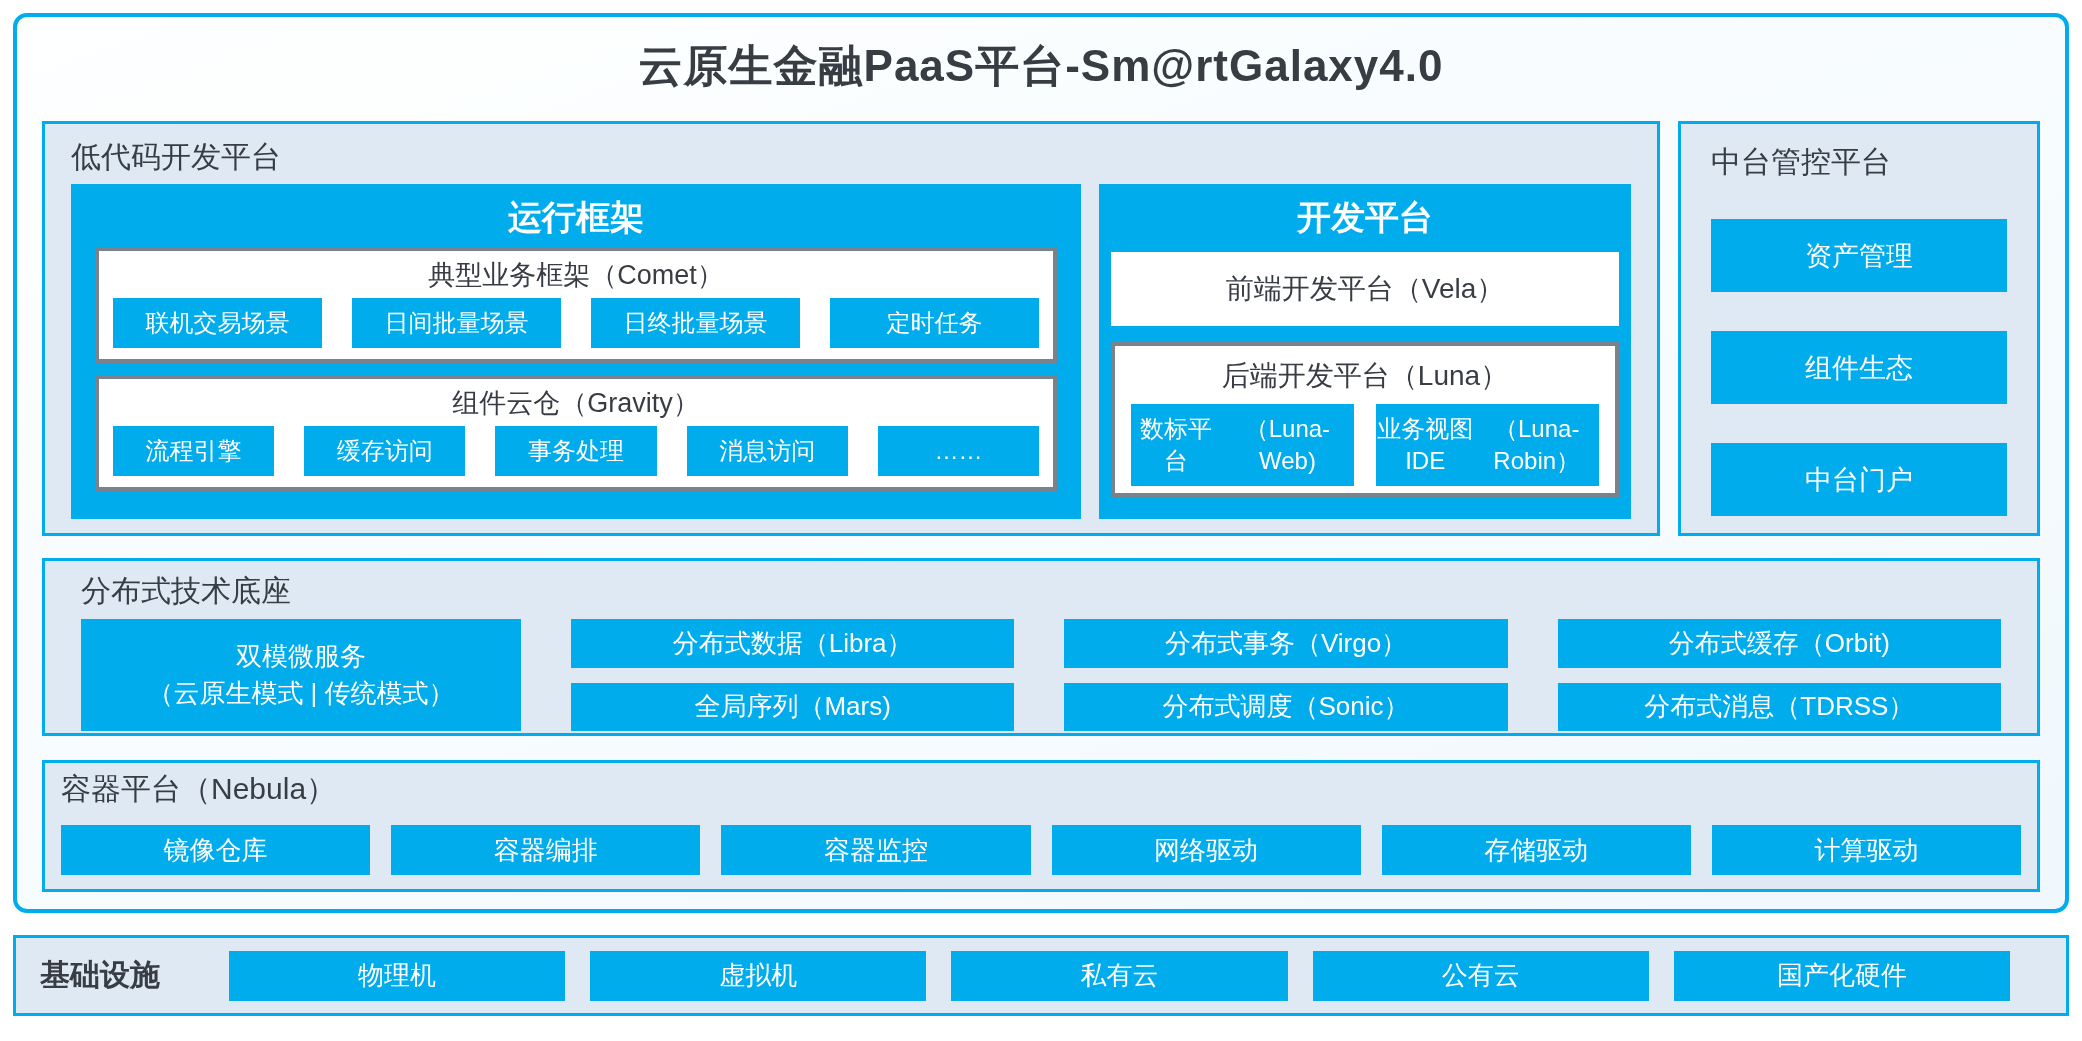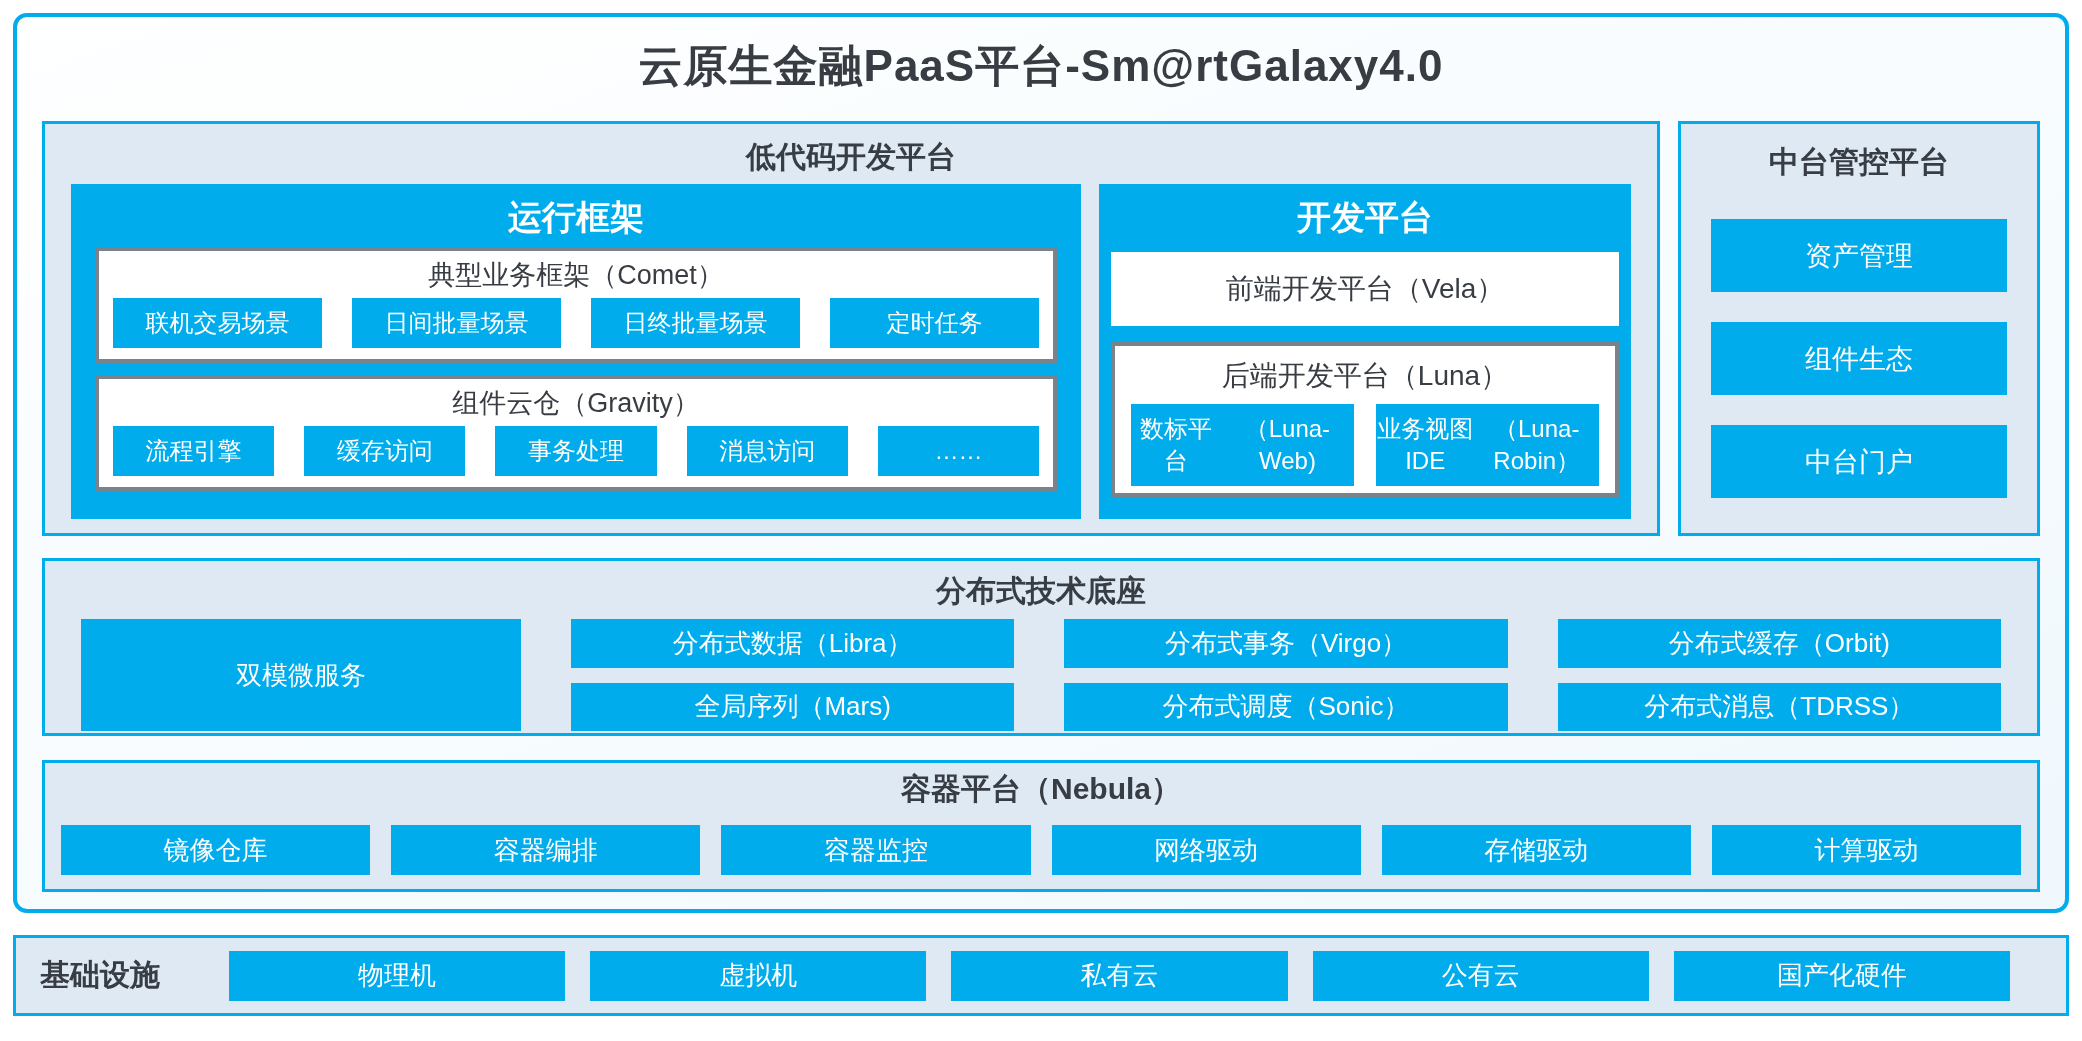--- a/index.html
+++ b/index.html
@@ -22,21 +22,21 @@
     text-align: center; font-size: 44px; font-weight: bold;
     color: var(--dark-text, #383D44); height: 70px; line-height: 70px;
     letter-spacing: 1px;
   }
 
   .panel {
     background: var(--panel-bg, #DEE9F4);
     border: 3px solid var(--accent, #00ACEC);
   }
   .sec-title {
-    text-align: center; font-size: 30px; font-weight: bold;
+    text-align: left; font-size: 30px; font-weight: normal;
     color: var(--dark-text, #383D44); height: 54px; line-height: 54px;
   }
 
   .row-a { display: flex; gap: 18px; height: 415px; margin-top: 20px; }
 
   
   .lowcode { flex: 1; padding: 6px 26px 0 26px; }
   .lowcode-body { display: flex; gap: 18px; height: 335px; }
 
   .blue-panel { background: var(--accent, #00ACEC); }
@@ -65,21 +65,21 @@
     font-size: 28px; color: var(--dark-text, #383D44);
   }
   .luna { height: 155px; padding: 10px 16px 0 16px; }
   .luna .wb-title { font-size: 28px; height: 40px; line-height: 40px; }
   .luna-row { gap: 22px; margin-top: 8px; }
   .luna-btn { height: 82px; flex-direction: row; line-height: 1.32; font-size: 24px; }
 
   
   .midend { width: 362px; padding: 14px 30px 0 30px; display: flex; flex-direction: column; }
   .midend .sec-title { height: 48px; line-height: 48px; margin-bottom: 33px; }
-  .mid-btn { flex: none; height: 73px; margin-bottom: 30px; font-size: 27px; }
+  .mid-btn { flex: none; height: 73px; margin-bottom: 39px; font-size: 27px; }
 
   
   .distributed { margin-top: 22px; height: 178px; padding: 4px 36px 0 36px; }
   .distributed .sec-title { height: 52px; line-height: 52px; }
   .dist-body { display: flex; gap: 50px; height: 112px; margin-top: 2px; }
   .dual { width: 440px; flex: none; flex-direction: column; font-size: 26px; line-height: 1.42; height: 112px; }
   .dist-col { flex: 1; display: flex; flex-direction: column; gap: 15px; }
   .dist-cell { font-size: 26px; height: auto; }
 
   
@@ -167,20 +167,21 @@
         <div class="blue-btn mid-btn">组件生态</div>
         <div class="blue-btn mid-btn">中台门户</div>
       </section>
     </div>
 
     <section class="panel distributed">
       <div class="sec-title">分布式技术底座</div>
       <div class="dist-body">
         <div class="blue-btn dual">
           <span>双模微服务</span>
+          <span>（云原生模式 | 传统模式）</span>
         </div>
         <div class="dist-col">
           <div class="blue-btn dist-cell">分布式数据（Libra）</div>
           <div class="blue-btn dist-cell">全局序列（Mars)</div>
         </div>
         <div class="dist-col">
           <div class="blue-btn dist-cell">分布式事务（Virgo）</div>
           <div class="blue-btn dist-cell">分布式调度（Sonic）</div>
         </div>
         <div class="dist-col">

